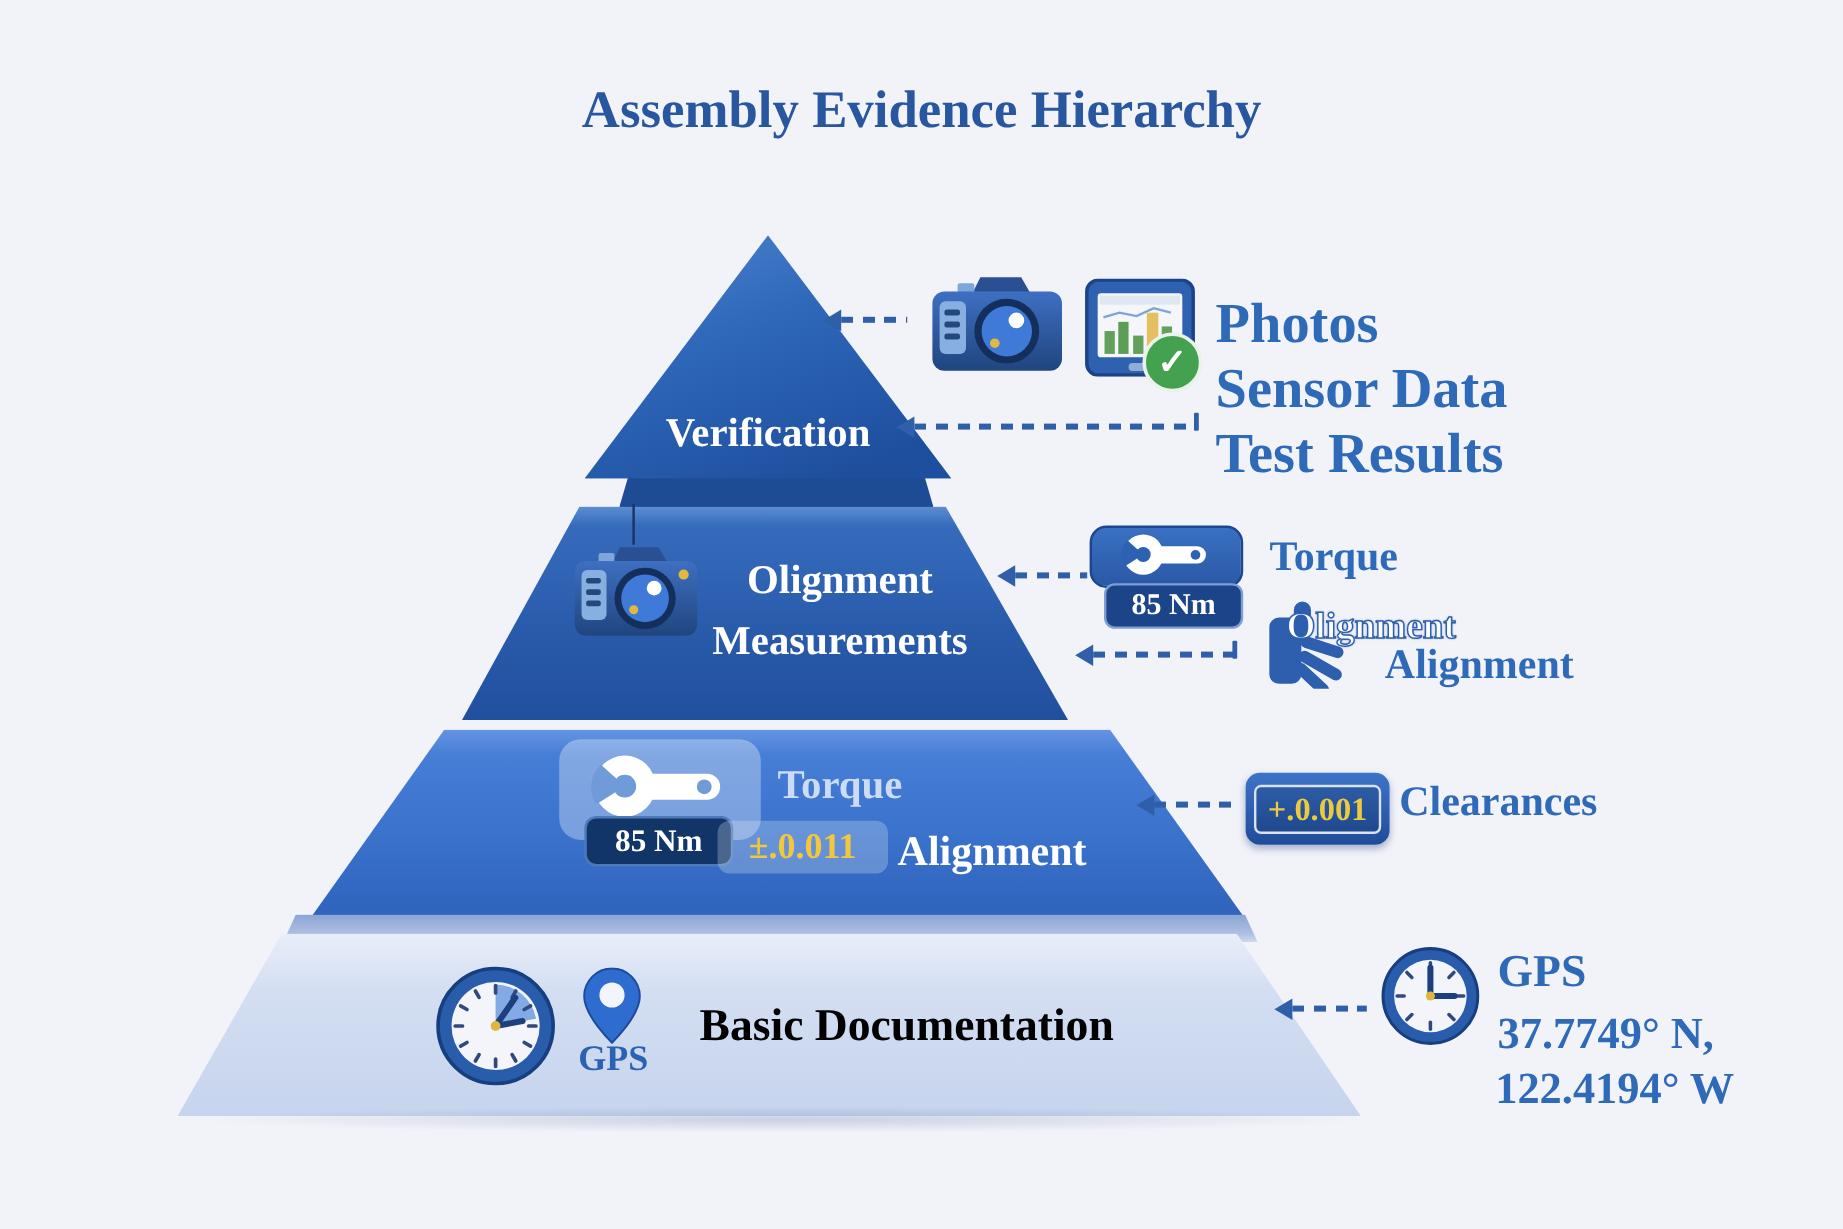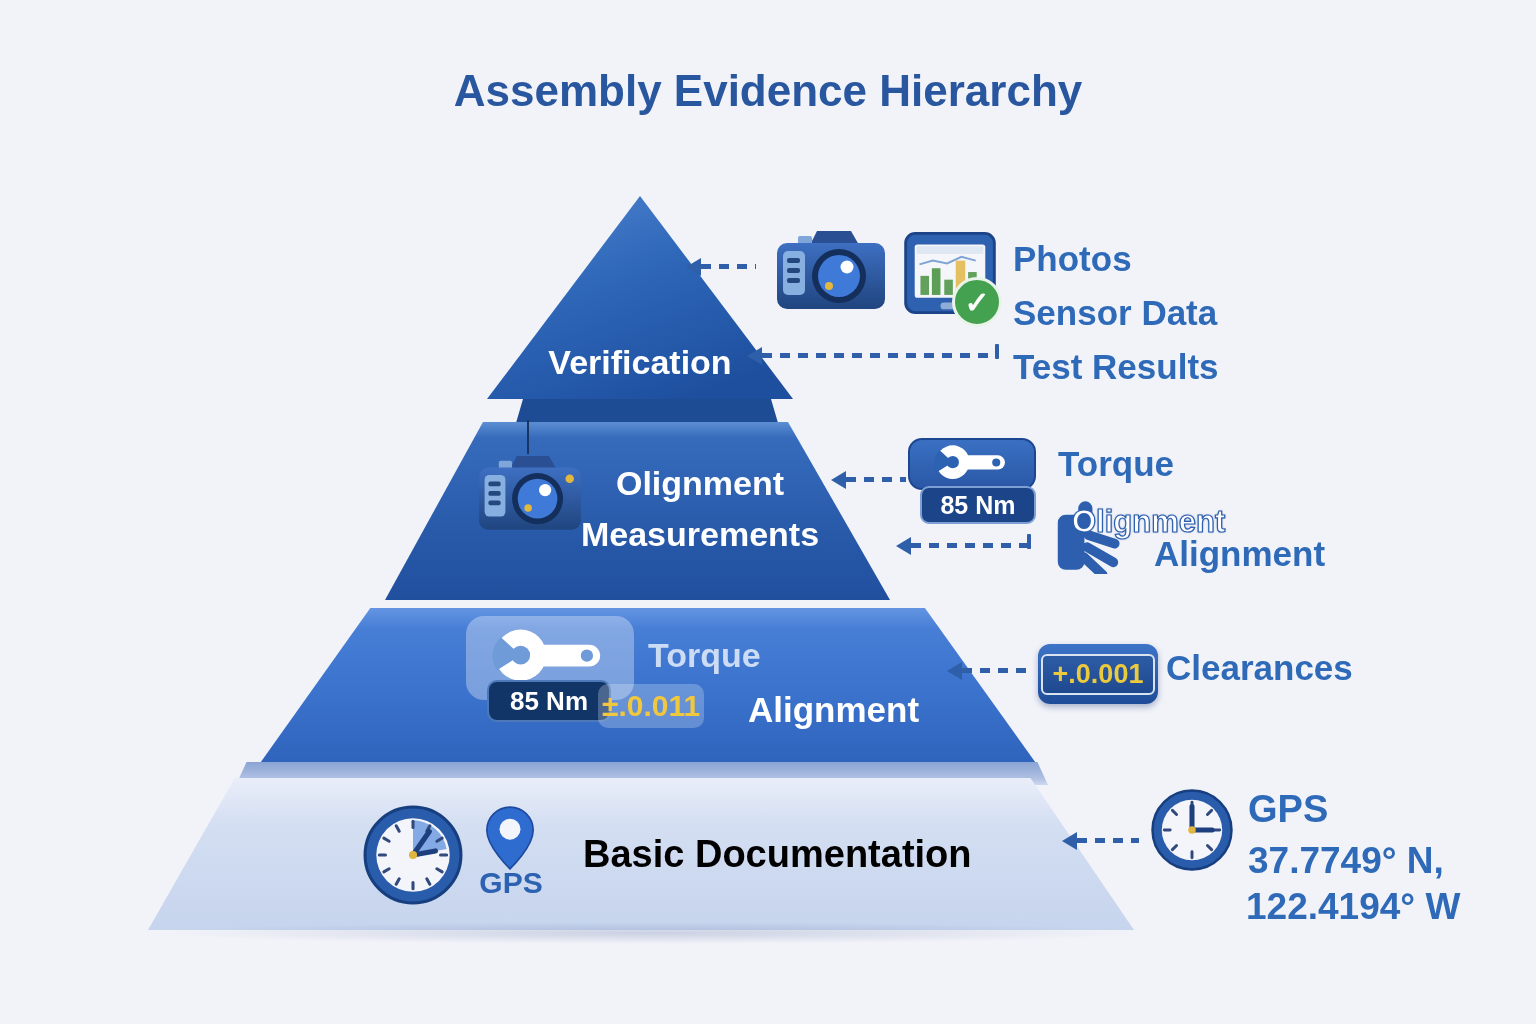--- a/index.html
+++ b/index.html
@@ -1,18 +1,18 @@
 <!DOCTYPE html>
 <html><head>
 <meta charset="utf-8">
 <style>
   * { margin:0; padding:0; box-sizing:border-box; }
   html,body { width:1536px; height:1024px; overflow:hidden; }
   body { background:#f2f3f9; font-family:"Liberation Sans", sans-serif; position:relative; }
-  .stage { position:absolute; left:0; top:0; width:1536px; height:841px; }
+  .stage { position:absolute; left:0; top:0; width:1536px; height:841px;font-family:Liberation Serif, serif; }
 
   .title { position:absolute; left:0; right:0; top:66px; text-align:center;
            font-size:44px; font-weight:700; color:#29579f; letter-spacing:0px; }
 
   
   .tier { position:absolute; }
   .tier1 { left:487px; top:196px; width:306px; height:203px;
            clip-path:polygon(50% 0%, 100% 100%, 0% 100%);
            background:linear-gradient(160deg,#4e85d0 0%,#2e66b8 42%,#1e4f9f 88%); }
   .neck  { left:516px; top:396px; width:262px; height:27px;
@@ -32,21 +32,21 @@
            background:linear-gradient(180deg,#e9eef9 0%,#d3def2 32%,#c6d4ed 100%); }
   .ground { position:absolute; left:160px; top:922px; width:980px; height:22px;
             background:radial-gradient(ellipse at center, rgba(110,130,175,.30), rgba(110,130,175,0) 70%); }
 
   
   .tier-text { position:absolute; color:#ffffff; font-weight:600; text-align:center; }
   .verif-label   { left:487px; top:343px; width:306px; font-size:34px; }
   .critical-label{ left:520px; top:458px; width:360px; font-size:34px; line-height:51px; }
   .torque3-label { left:648px; top:636px; color:#ccdcf4; font-size:34px; font-weight:600; position:absolute; }
   .align3-label  { left:748px; top:690px; color:#ffffff; font-size:35px; font-weight:600; position:absolute; }
-  .tol-pill { position:absolute; left:598px; top:684px; padding:5px 4px; border-radius:10px;
+  .tol-pill { position:absolute; left:598px; top:684px; padding:5px 26px; border-radius:10px;
               background:rgba(236,242,250,0.26); color:#f1c73e; font-size:30px; font-weight:700; }
   .basic-label { position:absolute; left:583px; top:833px; font-size:38px; font-weight:700; color:#000000; }
   .gps-caption { position:absolute; left:468px; top:866px; width:86px; text-align:center;
                  font-size:30px; font-weight:600; color:#2c62b2; }
 
   
   .nm-badge3 { position:absolute; left:487px; top:680px; width:124px; height:42px;
                background:#123568; border:2px solid #4d79b8; border-radius:10px;
                color:#fff; font-size:26px; font-weight:600; display:flex; align-items:center; justify-content:center; }
   .wrench-plate3 { position:absolute; left:466px; top:616px; width:168px; height:84px;
@@ -60,21 +60,21 @@
                   color:#fff; font-size:25px; font-weight:600; display:flex; align-items:center; justify-content:center; }
   .tol-badge-ann { position:absolute; left:1038px; top:644px; width:120px; height:60px;
                    background:linear-gradient(180deg,#3d74c8,#1f4c98); border-radius:12px;
                    box-shadow:0 3px 6px rgba(30,60,120,.35);
                    display:flex; align-items:center; justify-content:center; }
   .tol-badge-ann .inner { border:2px solid #d9e2f0; border-radius:6px; background:rgba(16,45,92,.25);
                    padding:3px 10px; color:#ecca3e; font-size:27px; font-weight:700; }
 
   
   .ann { position:absolute; color:#2e6ab8; font-weight:600; }
-  .ann-col1 { left:1013px; top:232px; font-size:35px; line-height:54px; font-weight:600; position:absolute; color:#2e6ab8; }
+  .ann-col1 { left:1013px; top:243px; font-size:47px; line-height:54px; font-weight:600; position:absolute; color:#2e6ab8; }
   .torque-ann { left:1058px; top:444px; font-size:35px; }
   .align-ann  { left:1154px; top:534px; font-size:35px; }
   .olign-overlay { position:absolute; left:1072px; top:504px; font-size:31px; font-weight:700; color:#ffffff;
                    -webkit-text-stroke:1.2px #2d5fae; text-shadow:0 0 2px #2d5fae; z-index:5; }
   .clear-ann  { left:1166px; top:648px; font-size:35px; }
   .gps-ann    { left:1248px; top:788px; font-size:38px; }
   .lat-ann    { left:1248px; top:840px; font-size:37px; }
   .lon-ann    { left:1246px; top:886px; font-size:37px; }
 
   

